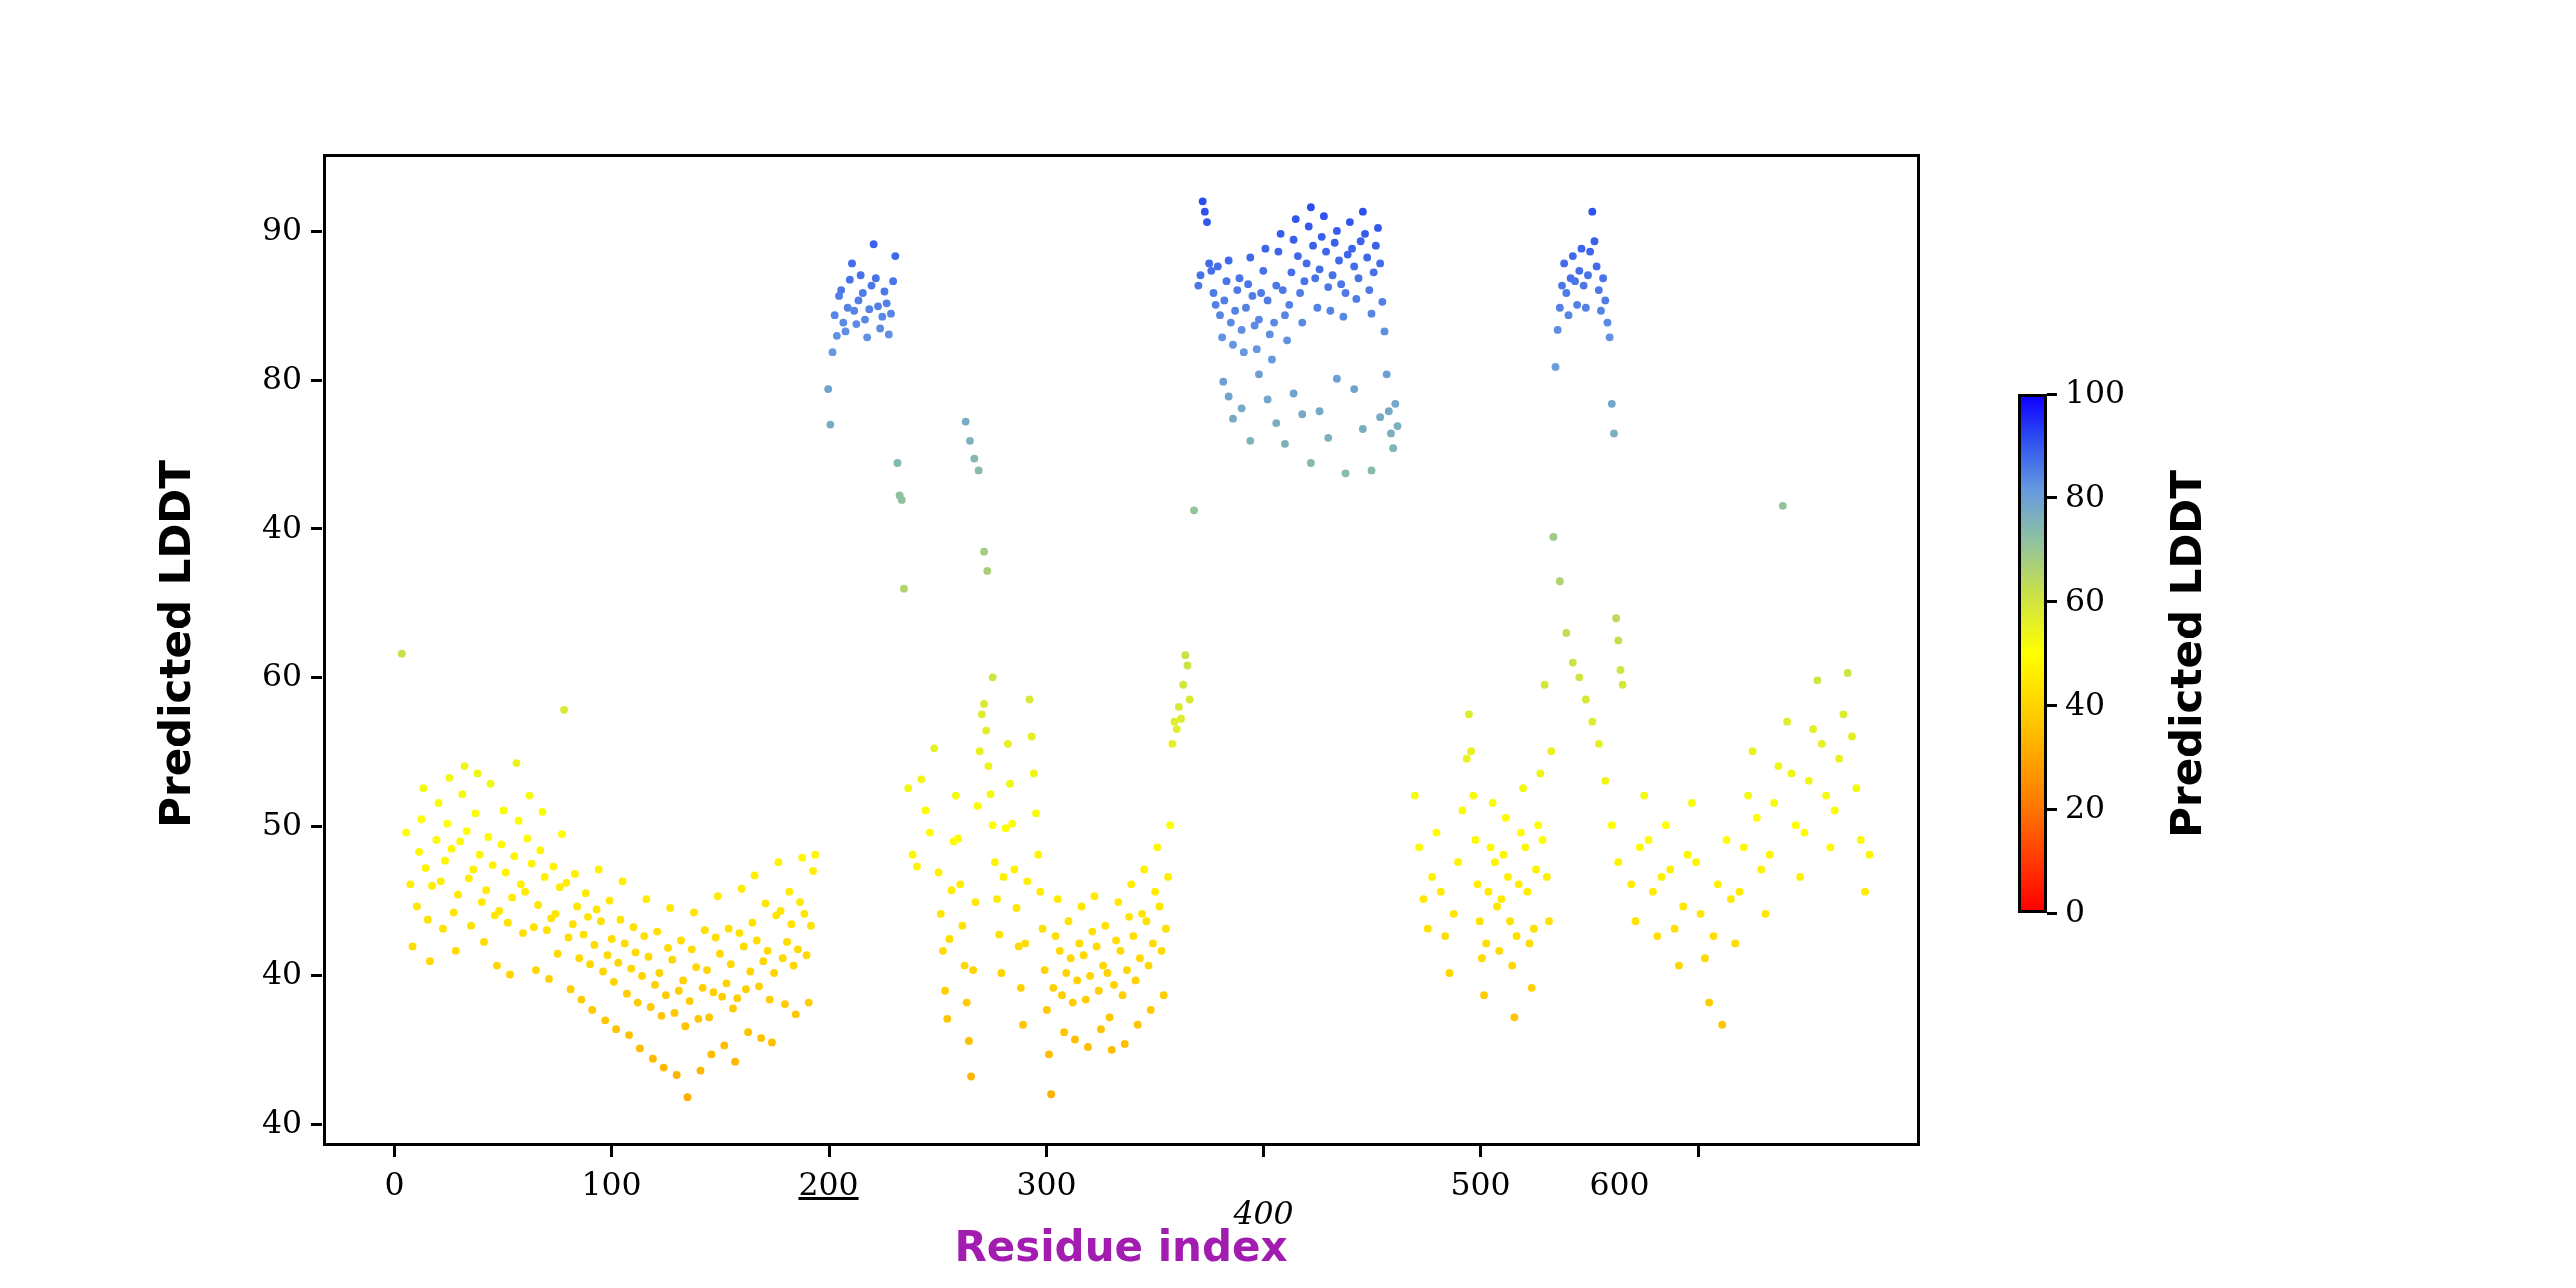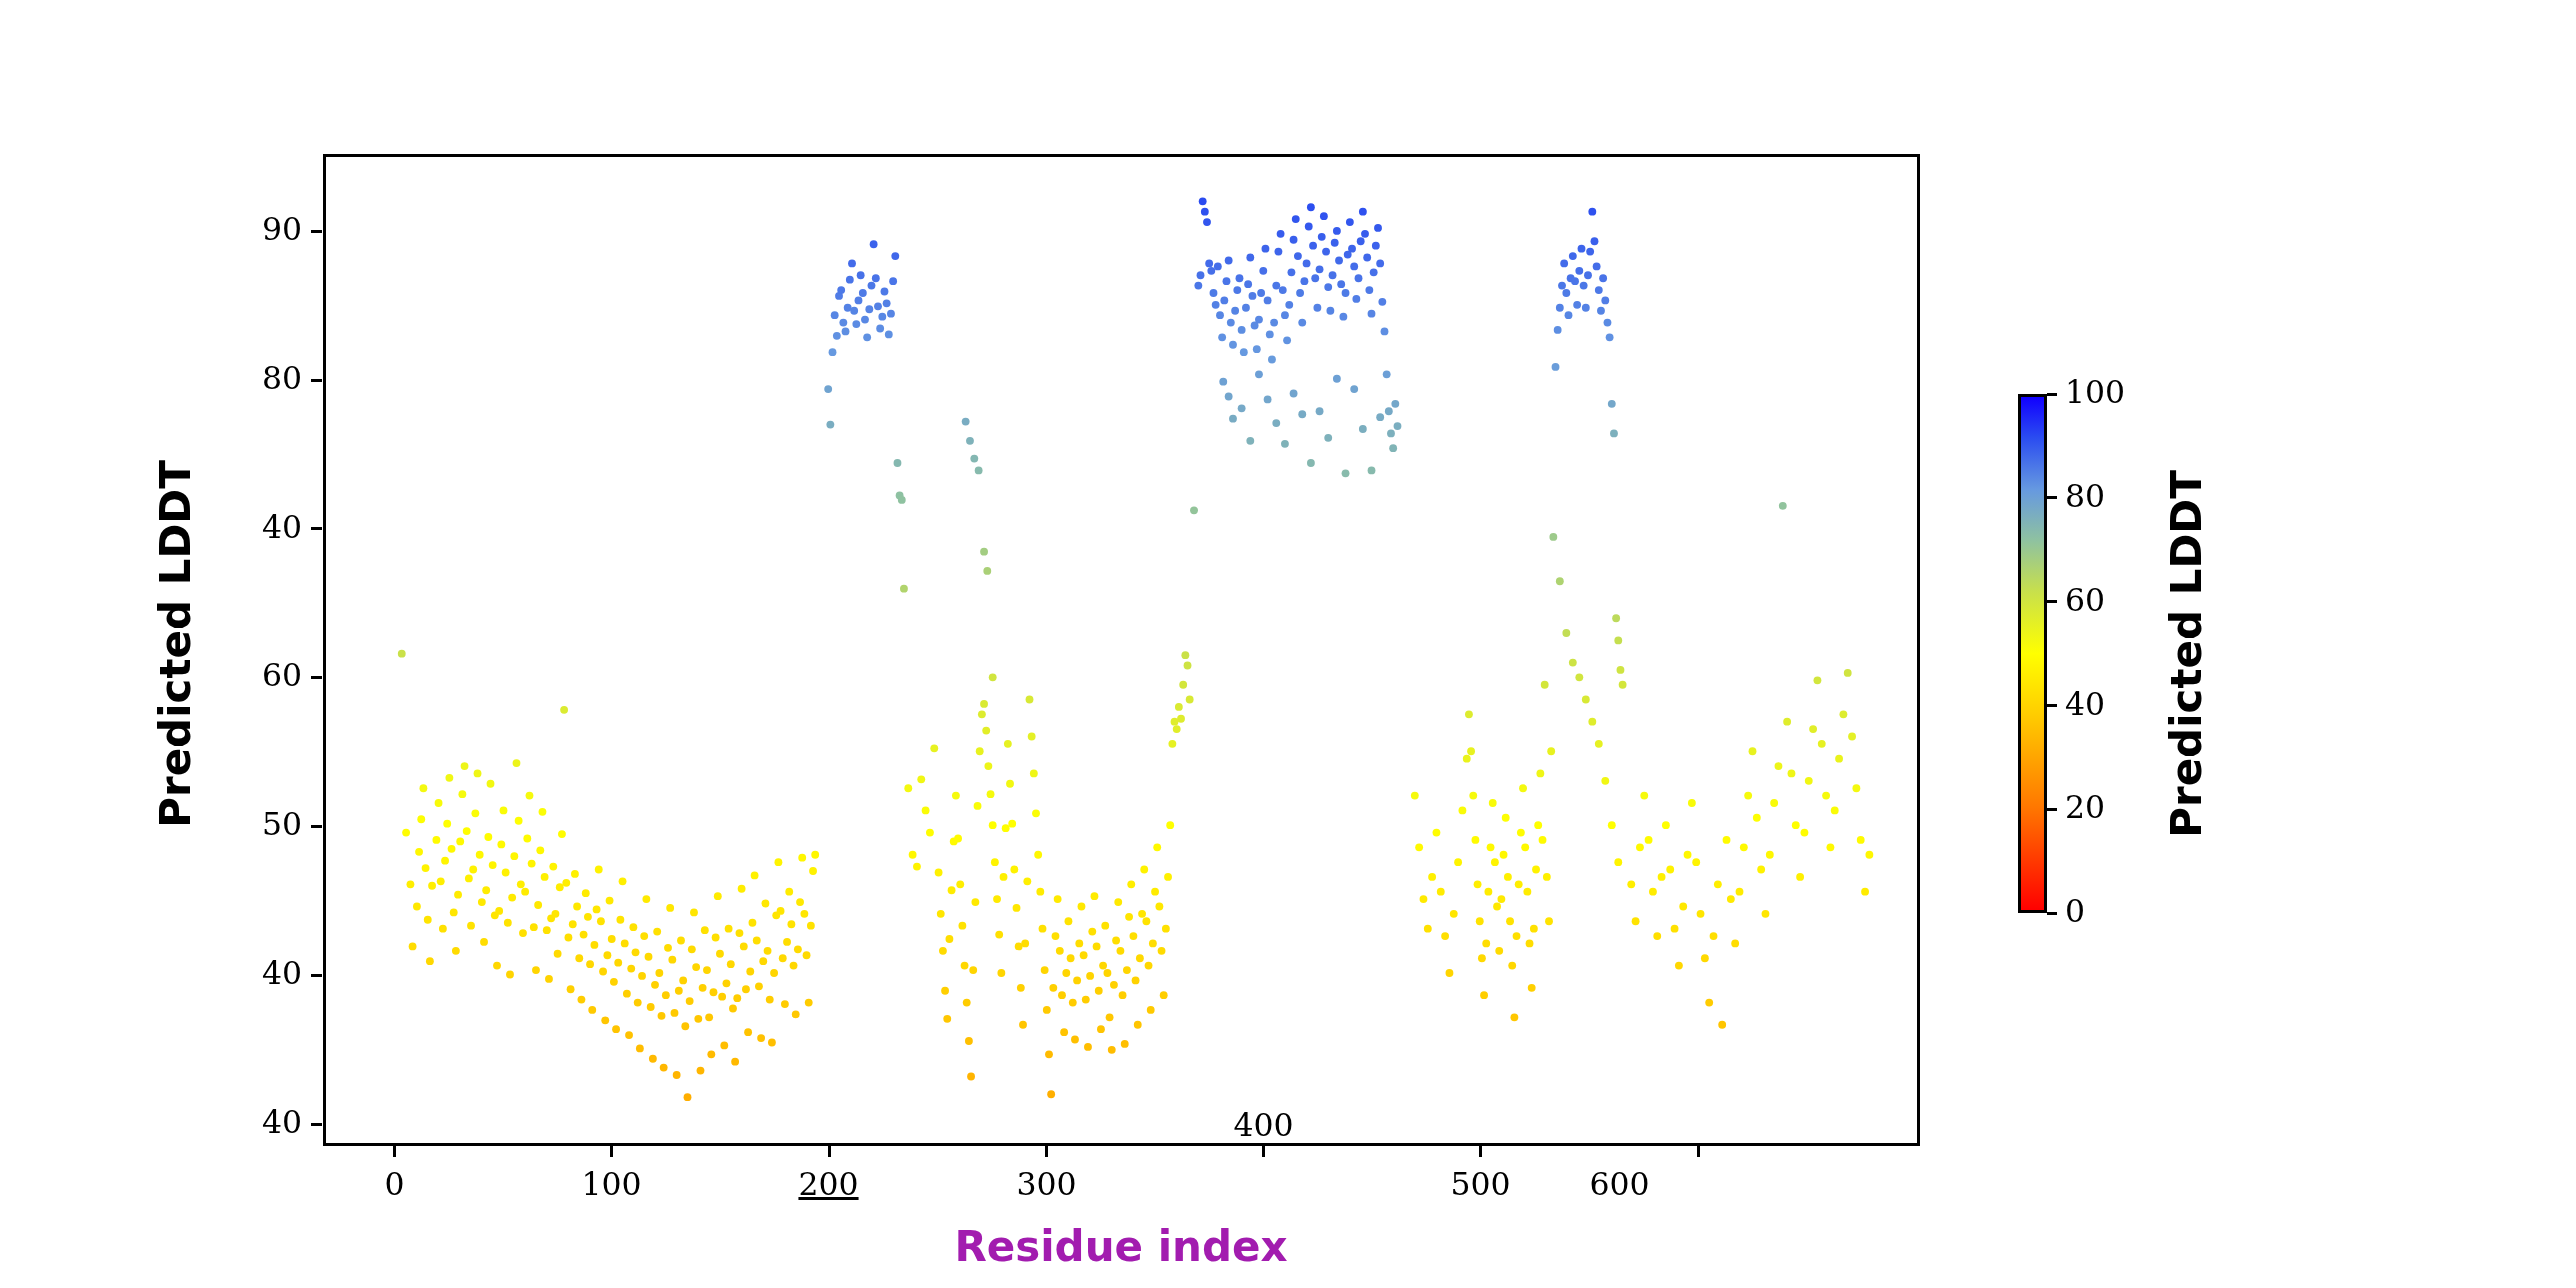--- a/index.html
+++ b/index.html
@@ -709,21 +709,21 @@
   <div id="xtick-layer">
       <div class="xtick-mark" style="left: 393px; top: 1146px;"></div>
       <div class="xtick-label" style="left: 316px; width: 157px; top: 1169px;">0</div>
       <div class="xtick-mark" style="left: 610px; top: 1146px;"></div>
       <div class="xtick-label" style="left: 533px; width: 157px; top: 1169px;">100</div>
       <div class="xtick-mark" style="left: 828px; top: 1146px;"></div>
       <div class="xtick-label" style="left: 750px; width: 157px; top: 1169px; text-decoration: underline;">200</div>
       <div class="xtick-mark" style="left: 1045px; top: 1146px;"></div>
       <div class="xtick-label" style="left: 968px; width: 157px; top: 1169px;">300</div>
       <div class="xtick-mark" style="left: 1262px; top: 1146px;"></div>
-      <div class="xtick-label" style="left: 1185px; width: 157px; top: 1110px;">400</div>
+      <div class="xtick-label" style="left: 1185px; width: 157px; top: 1198px; font-style: italic;">400</div>
       <div class="xtick-mark" style="left: 1479px; top: 1146px;"></div>
       <div class="xtick-label" style="left: 1402px; width: 157px; top: 1169px;">500</div>
       <div class="xtick-mark" style="left: 1697px; top: 1146px;"></div>
       <div class="xtick-label" style="left: 1541px; width: 157px; top: 1169px;">600</div>
     </div>
 
   <div id="xlabel">Residue index</div>
 
   <div id="colorbar-group">
     <div id="colorbar-bar" style="background: linear-gradient(rgb(17, 0, 255) 0%, rgb(43, 77, 240) 8%, rgb(102, 153, 224) 18%, rgb(143, 194, 160) 28%, rgb(200, 224, 75) 38%, rgb(255, 255, 0) 50%, rgb(255, 204, 0) 62%, rgb(255, 119, 0) 80%, rgb(255, 0, 0) 100%);"></div>

